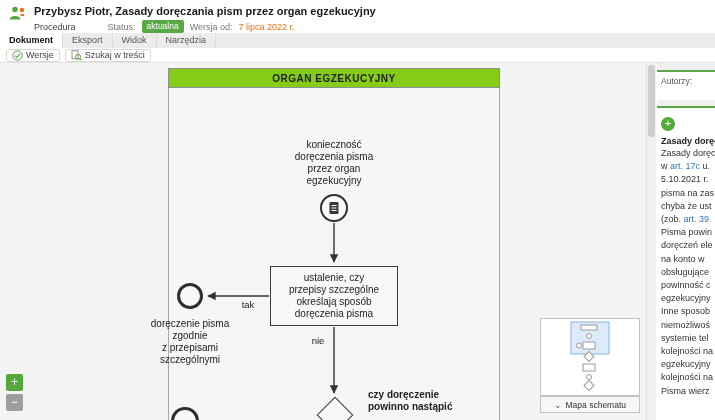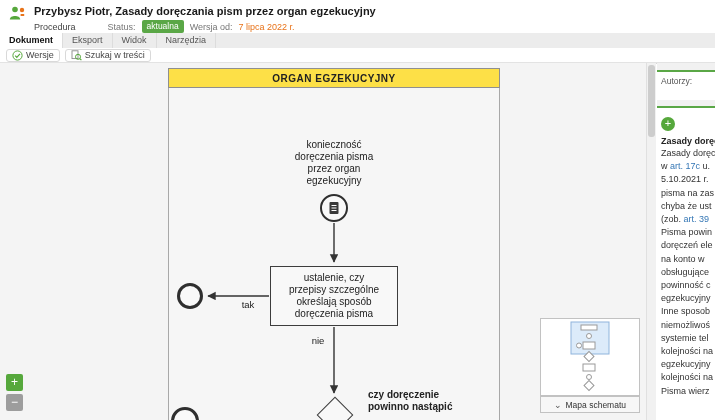--- a/index.html
+++ b/index.html
@@ -18,21 +18,21 @@
   .tabs { position: absolute; left: 0; top: 33px; width: 715px; height: 31px; background: #ececec; border-bottom: 1px solid #d8d8d8; display: flex; }
   .tab { font-size: 9px; color: #555; padding: 2px 9px 0; border-right: 1px solid #dcdcdc; cursor: pointer; white-space: nowrap; }
   .tab.active { background: #fff; color: #111; font-weight: bold; }
 
   
   .toolbar { position: absolute; left: 0; top: 48px; width: 715px; height: 15px; background: #fff; border-bottom: 1px solid #e3e3e3; display: flex; align-items: center; gap: 5px; padding-left: 6px; }
   .tbtn { display: flex; gap: 3px; font-size: 9px; color: #444; background: #fff; border: 1px solid #d9d9d9; border-radius: 3px; padding: 0 5px; height: 13px; font-family: inherit; cursor: pointer; }
 
   
   .diagram { position: absolute; left: 0; top: 63px; width: 646px; height: 357px; background: #f4f4f4; overflow: hidden; }
-  .pool-hdr { position: absolute; left: 168px; top: 5px; width: 332px; height: 20px; background: #fde047; border: 1px solid #8f8f8f; text-align: center; line-height: 20px; font-size: 10px; font-weight: bold; letter-spacing: .5px; color: #222; }
+  .pool-hdr { position: absolute; left: 168px; top: 5px; width: 332px; height: 20px; background: #84cc16; border: 1px solid #8f8f8f; text-align: center; line-height: 20px; font-size: 10px; font-weight: bold; letter-spacing: .5px; color: #222; }
   .pool-body { position: absolute; left: 168px; top: 25px; width: 332px; height: 332px; border-left: 1px solid #a8a8a8; border-right: 1px solid #a8a8a8; background: #f6f6f6; }
   .connectors { position: absolute; left: 0; top: 0; pointer-events: none; }
   .lbl { position: absolute; font-size: 10px; line-height: 12px; color: #222; text-align: center; white-space: pre-line; }
   .start-lbl { left: 274px; top: 76px; width: 120px; }
   .evt { position: absolute; border-radius: 50%; background: #f9f9f9; display: flex; align-items: center; justify-content: center; cursor: pointer; }
   .start-evt { left: 320px; top: 131px; width: 28px; height: 28px; border: 2px solid #2f2f2f; }
   .task { position: absolute; left: 270px; top: 203px; width: 128px; height: 60px; border: 1.5px solid #3d3d3d; border-radius: 0; background: #f8f8f8; font-size: 10px; line-height: 12px; text-align: center; white-space: pre-line; display: flex; align-items: center; justify-content: center; color: #222; cursor: pointer; }
   .tak { left: 236px; top: 236px; width: 24px; font-size: 9.5px; }
   .nie { left: 306px; top: 272px; width: 24px; font-size: 9.5px; }
   .end-evt1 { left: 177px; top: 220px; width: 26px; height: 26px; border: 3px solid #2f2f2f; }
@@ -144,20 +144,24 @@
     </div>
 
     <div class="task">ustalenie, czy
 przepisy szczególne
 określają sposób
 doręczenia pisma</div>
     <div class="lbl tak">tak</div>
     <div class="lbl nie">nie</div>
 
     <div class="evt end-evt1"></div>
+    <div class="lbl end-lbl">doręczenie pisma
+zgodnie
+z przepisami
+szczególnymi</div>
 
     <div class="gateway"></div>
     <div class="lbl gw-lbl">czy doręczenie
 powinno nastąpić</div>
 
     <div class="evt end-evt2"></div>
 
     <div class="zoom">
       <button class="zbtn zin">+</button>
       <button class="zbtn zout">−</button>

